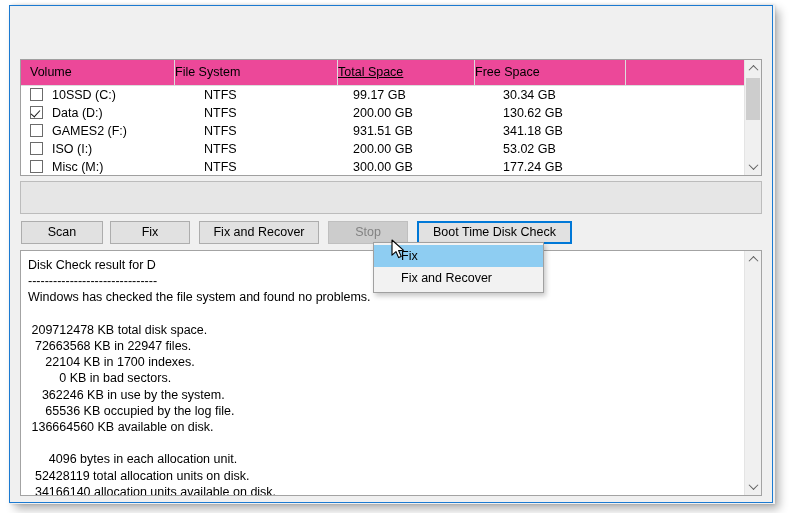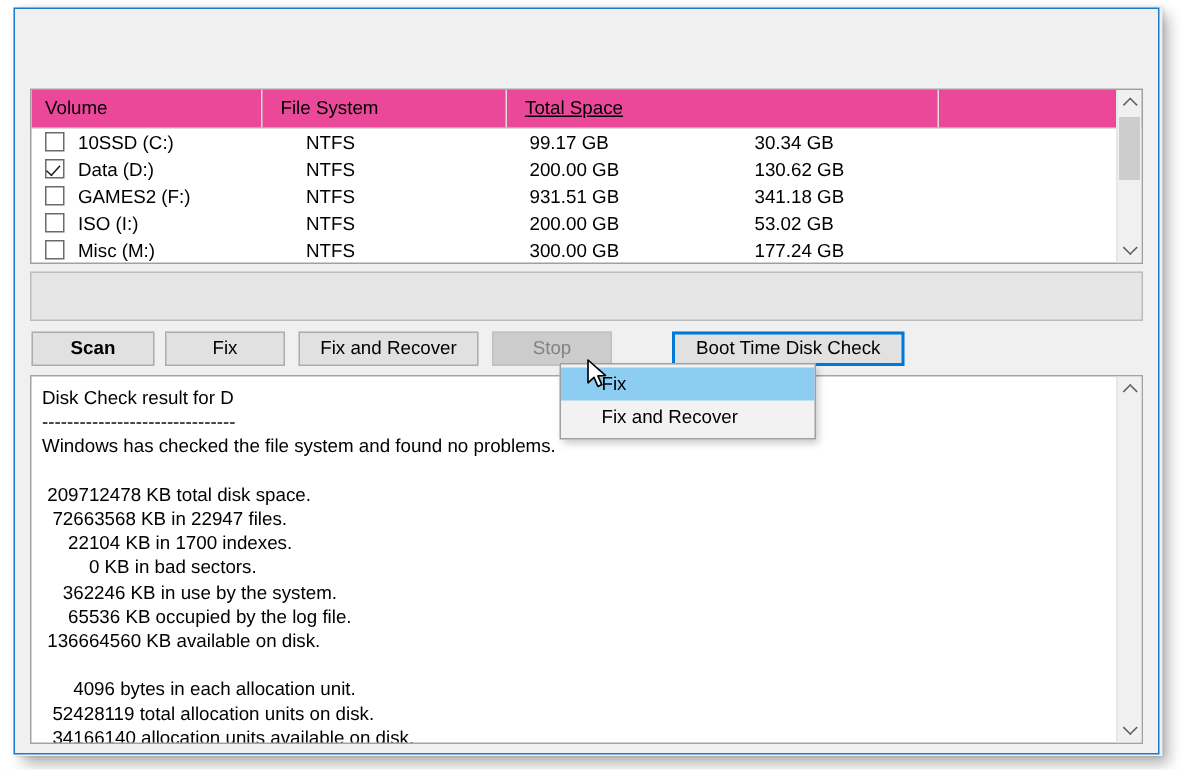--- a/index.html
+++ b/index.html
@@ -142,21 +142,21 @@
     border-bottom: 1px solid #dcdcdc;
     box-sizing: border-box;
   }
   .col-head {
     position: absolute;
     top: 0;
     height: 25px;
     line-height: 25px;
     font-size: 12.5px;
     color: #000000;
-    padding-left: 12px;
+    padding-left: 0;
     box-sizing: border-box;
     border-left: 1px solid #dcdcdc;
     white-space: nowrap;
   }
   .col-head.first { border-left: none; padding-left: 9px; }
 
   #list-rows {
     position: absolute;
     left: 0;
     top: 26px;
@@ -272,21 +272,20 @@
   }
   .btn.disabled {
     background: #cccccc;
     border-color: #bfbfbf;
     color: #838383;
   }
   .btn.focus {
     background: #e1e1e1;
     border: 2px solid #0078d7;
     line-height: 19px;
-    margin-left: 31px;
   }
 
   
   #dropdown {
     position: absolute;
     left: 363px;
     top: 191px;
     width: 171px;
     background: #f2f2f2;
     border: 1px solid #a0a0a0;
@@ -351,20 +350,21 @@
   <div id="window">
 
 
     <div id="client">
 
       <div id="volume-list">
         <div id="list-header">
           <div class="col-head first" style="left:0px;width:153px;">Volume</div>
           <div class="col-head" style="left:153px;width:151px;">File System</div>
           <div class="col-head" style="left:316px;width:149px;text-decoration:underline;">Total Space</div>
+          <div class="col-head" style="left:453px;width:151px;">Free Space</div>
           <div class="col-head" style="left:604px;width:120px;"></div>
         </div>
 
         <div id="list-rows">
           <div class="vol-row">
             <span class="cb"></span>
             <span class="cell c-vol">10SSD (C:)</span>
             <span class="cell c-fs">NTFS</span>
             <span class="cell c-tot">99.17 GB</span>
             <span class="cell c-free">30.34 GB</span>
@@ -406,21 +406,21 @@
           <div class="sb-thumb" style="top:18px;height:42px;"></div>
           <div class="sb-arrow down">
               <i></i>
             </div>
         </div>
       </div>
 
       <div id="progress-strip"></div>
 
       <div id="button-row">
-        <div class="btn" style="left:0px;width:82px;font-weight:bold;">Scan</div>
+        <div class="btn" style="left:0px;width:82px;">Scan</div>
         <div class="btn" style="left:89px;width:80px;">Fix</div>
         <div class="btn" style="left:178px;width:120px;">Fix and Recover</div>
         <div class="btn disabled" style="left:307px;width:80px;">Stop</div>
         <div class="btn focus" style="left:396px;width:155px;">Boot Time Disk Check</div>
       </div>
 
       <div id="dropdown">
         <div class="menu-item highlight">Fix</div>
         <div class="menu-item">Fix and Recover</div>
       </div>

